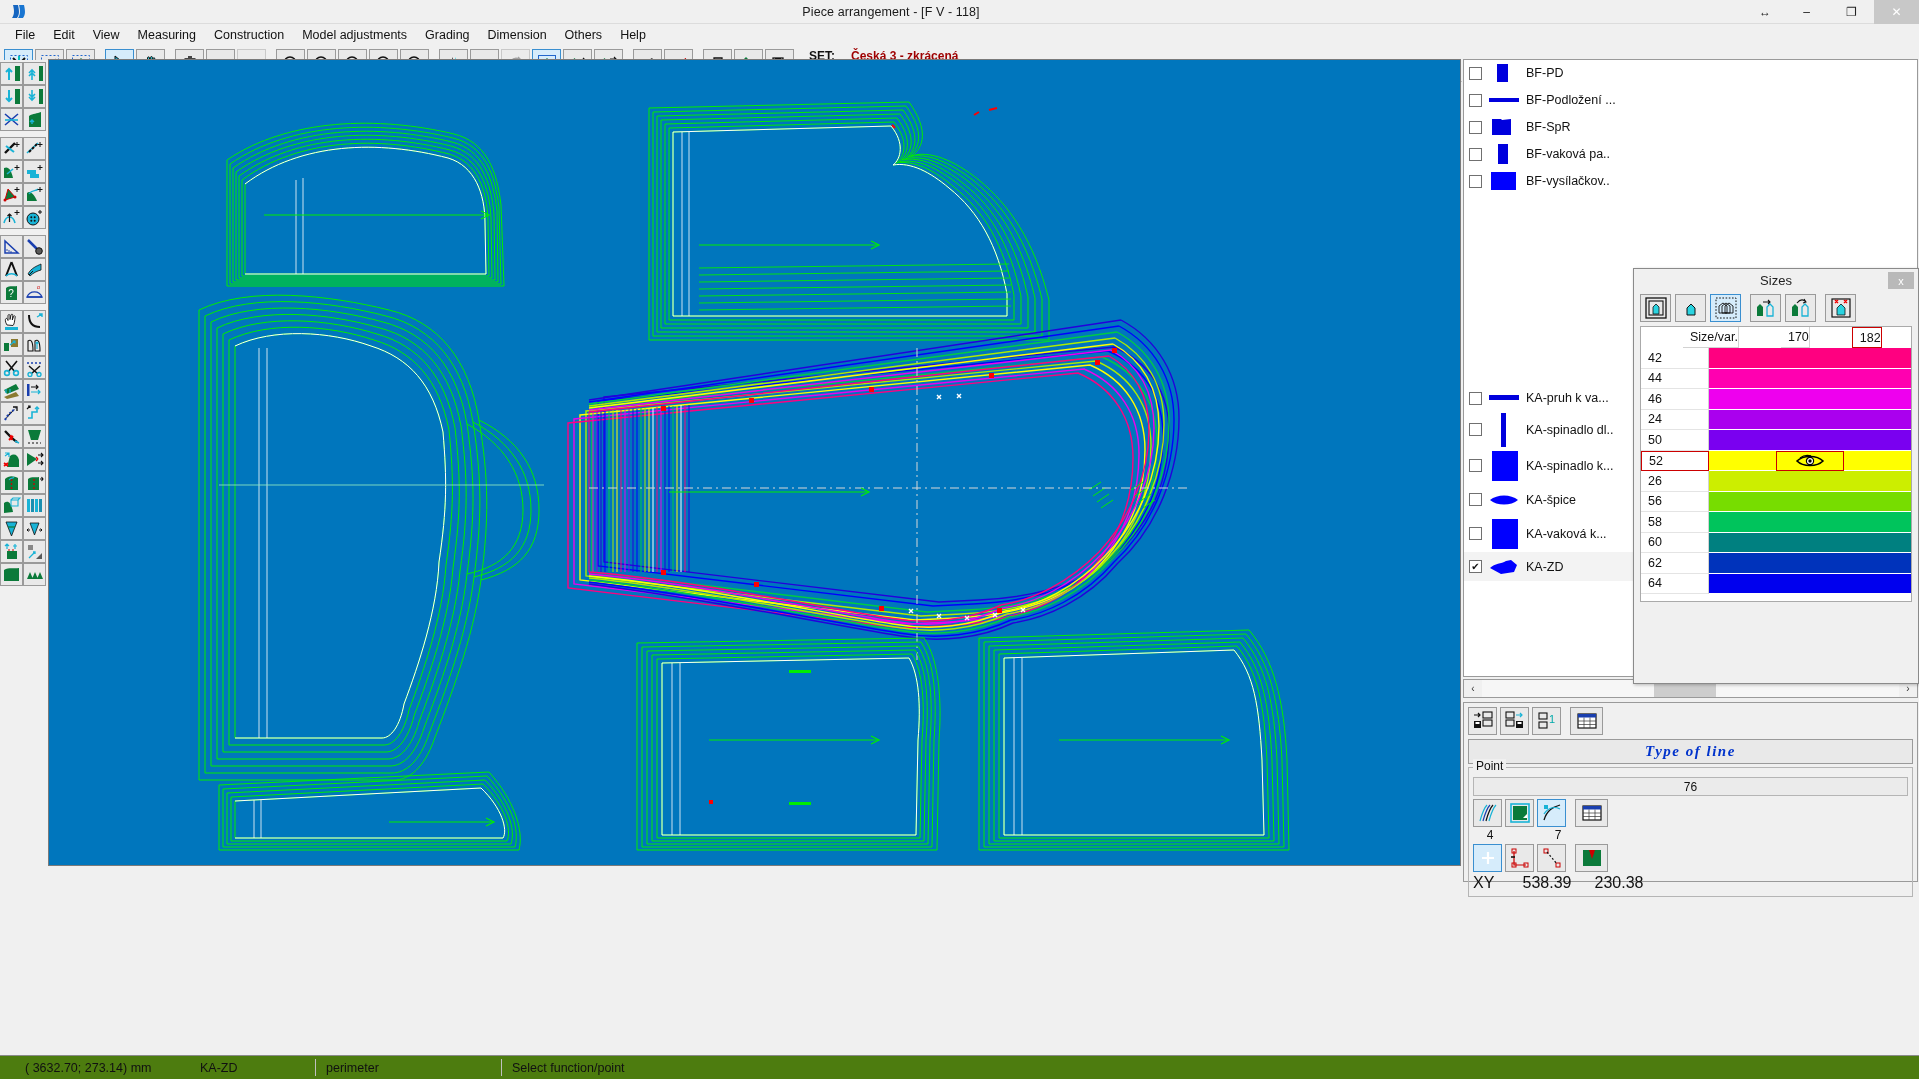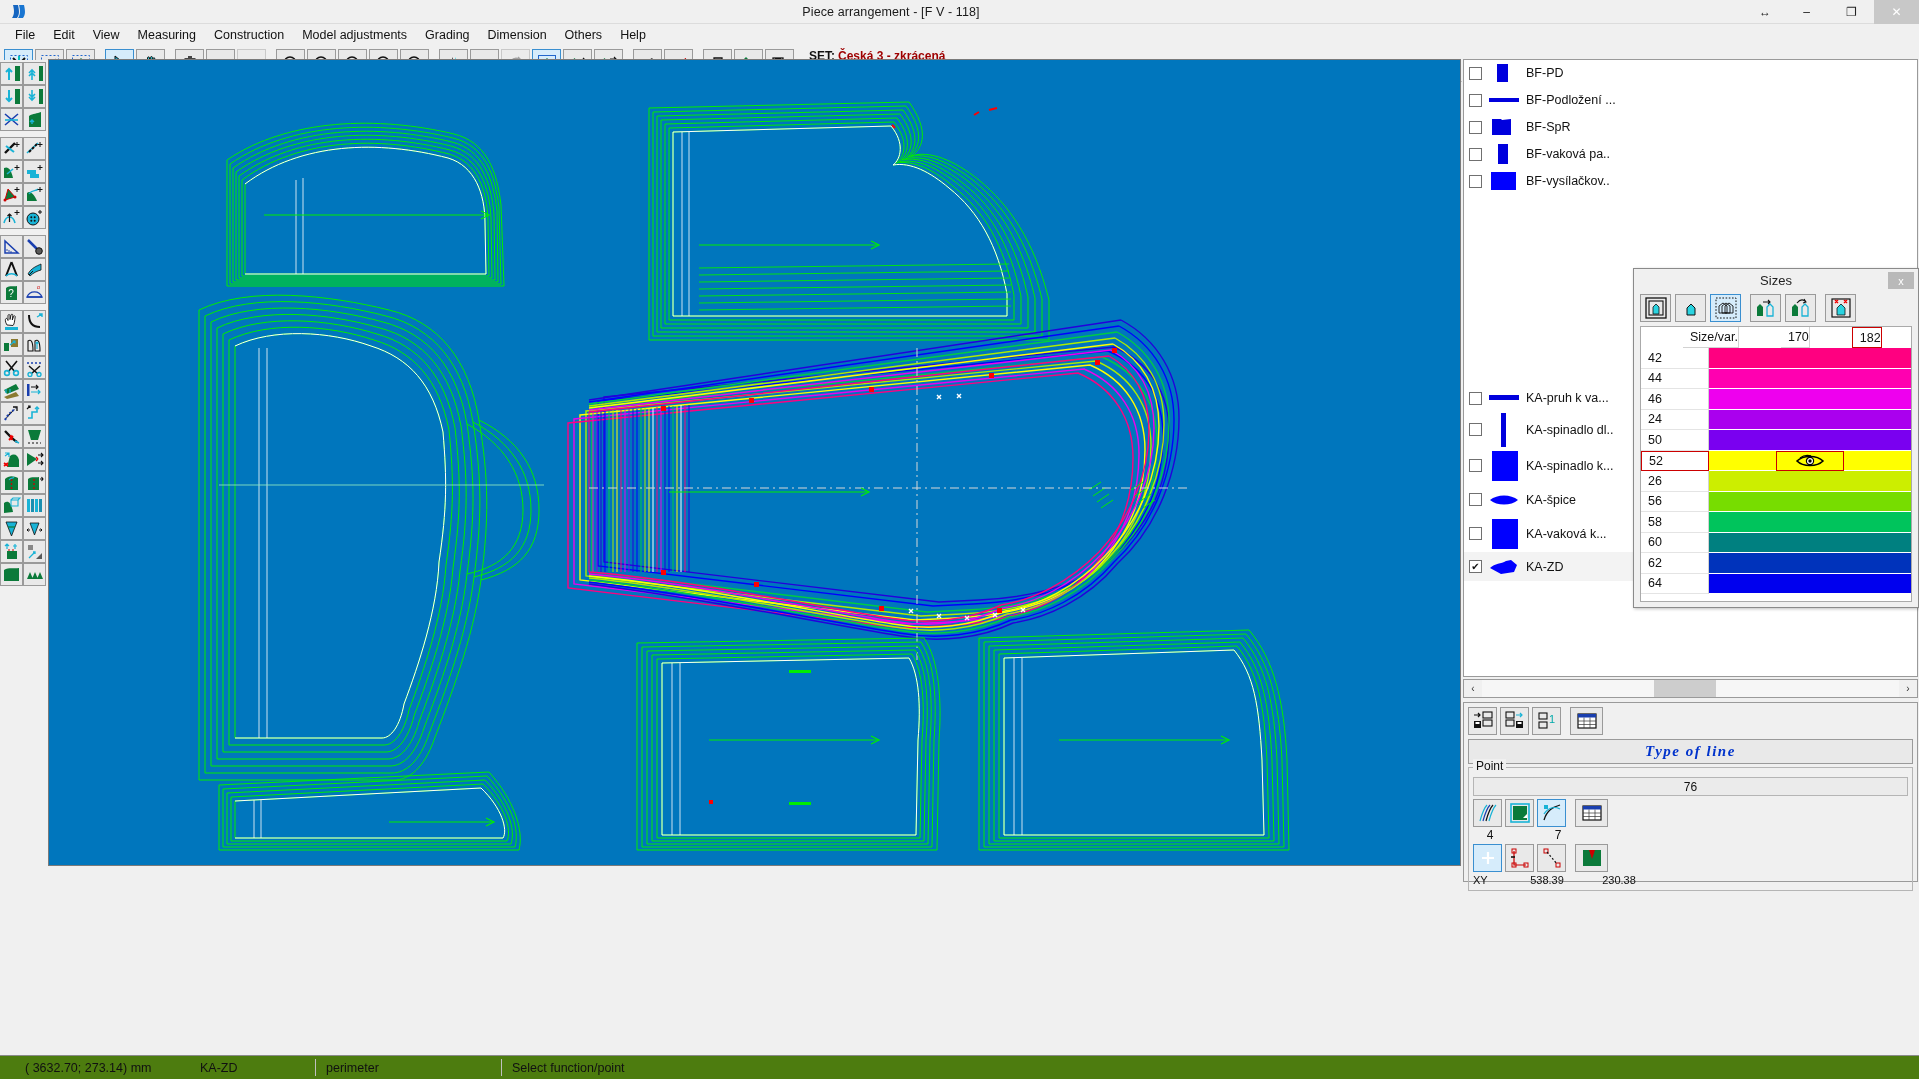--- a/index.html
+++ b/index.html
@@ -58,21 +58,21 @@
     display: flex; align-items: center; justify-content: center;
     position: relative; cursor: default;
   }
   .tbtn.sel { border: 1px solid #3a8fd0; background: #d6ecfb; }
   .tbtn.dis { opacity: .45; }
   .tsep { width: 8px; height: 30px; }
 
   .setinfo {
     margin-left: 14px; line-height: 1.15; font-size: 12.5px;
   }
-  .setinfo .row { display: flex; gap: 3px; align-items: flex-end; }
+  .setinfo .row { display: flex; gap: 16px; align-items: flex-end; }
   .setinfo .lbl { color: #111; font-weight: bold; font-size: 12px; }
   .setinfo .val { color: #9e0000; font-weight: bold; font-size: 12px; }
 
   
   .toolbar-left {
     position: absolute; top: 60px; left: 0; width: 48px; height: 1000px;
     background: #f0f0f0; padding-top: 2px;
   }
   .ltool-grid { display: flex; flex-wrap: wrap; width: 48px; }
   .lbtn {
@@ -150,25 +150,25 @@
   .fs-legend {
     position: absolute; top: -9px; left: 4px; background: #f0f0f0; padding: 0 3px;
     font-size: 12px; color: #111;
   }
   .pt-value {
     margin-top: 6px; height: 19px; border: 1px solid #b5b5b5; background: #ebebeb;
     display: flex; align-items: center; justify-content: center; font-size: 12px; color: #111;
   }
   .numrow { display: flex; font-size: 12px; color: #111; padding: 1px 0 0 0; }
   .numrow span { text-align: center; }
-  .xyrow { display: flex; align-items: center; font-size: 11px; color: #111; padding-top: 2px; }
+  .xyrow { display: flex; align-items: center; font-size: 16px; color: #111; padding-top: 2px; }
 
   
   .sizes-dlg {
-    position: absolute; left: 1633px; top: 268px; width: 286px; height: 340px;
+    position: absolute; left: 1633px; top: 268px; width: 286px; height: 416px;
     background: #f0f0f0; border: 1px solid #8a8a8a; box-shadow: 1px 1px 3px rgba(0,0,0,.25); text-align: right;
   }
   .sizes-title {
     height: 22px; display: flex; align-items: center; justify-content: center;
     position: relative; font-size: 13px; color: #222;
   }
   .sizes-close {
     position: absolute; right: 4px; top: 3px; width: 26px; height: 17px;
     background: #b9b9b9; color: #fff; font-size: 11px;
     display: flex; align-items: center; justify-content: center; cursor: default;

